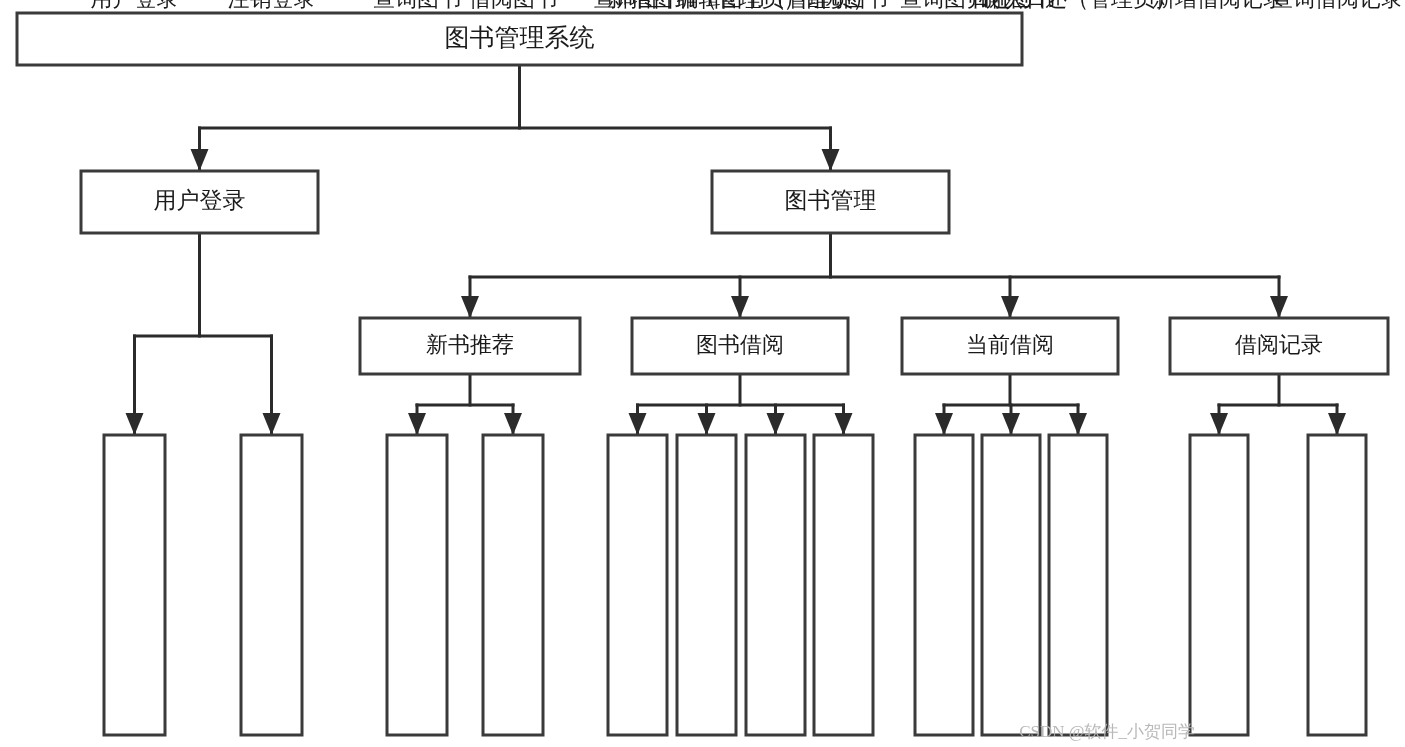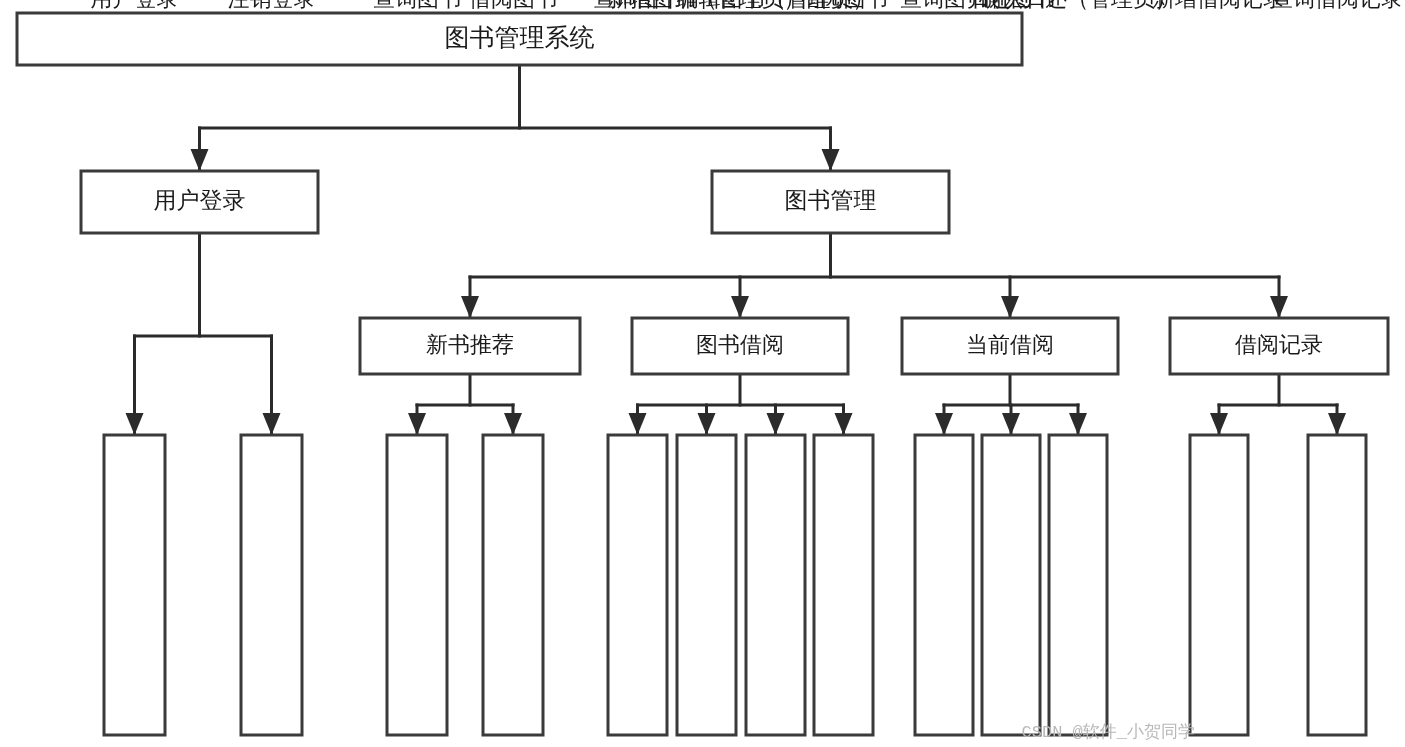--- a/index.html
+++ b/index.html
@@ -23,21 +23,21 @@
   .lbl-l1{font-size:23px;}
   .lbl-l2{font-size:22px;}
   .lbl-leaf{font-size:22px;letter-spacing:0px;}
   .conn{stroke:#2b2b2b;stroke-width:3;fill:none;stroke-linecap:square;}
   .arrowhead{fill:#2b2b2b;stroke:none;}
   .watermark{
     position:absolute;
     right:8px;bottom:4px;
     color:#b8b8b8;
     font-size:17px;
-    font-family:Liberation Mono, monospace;
+    font-family:Liberation Serif, serif;
     white-space:nowrap;
     user-select:none;
   }
 </style>
 </head>
 <body>
 
 <div id="diagram-root">
   <svg id="flow" viewBox="0 0 1405 747">
     <g id="connectors">

